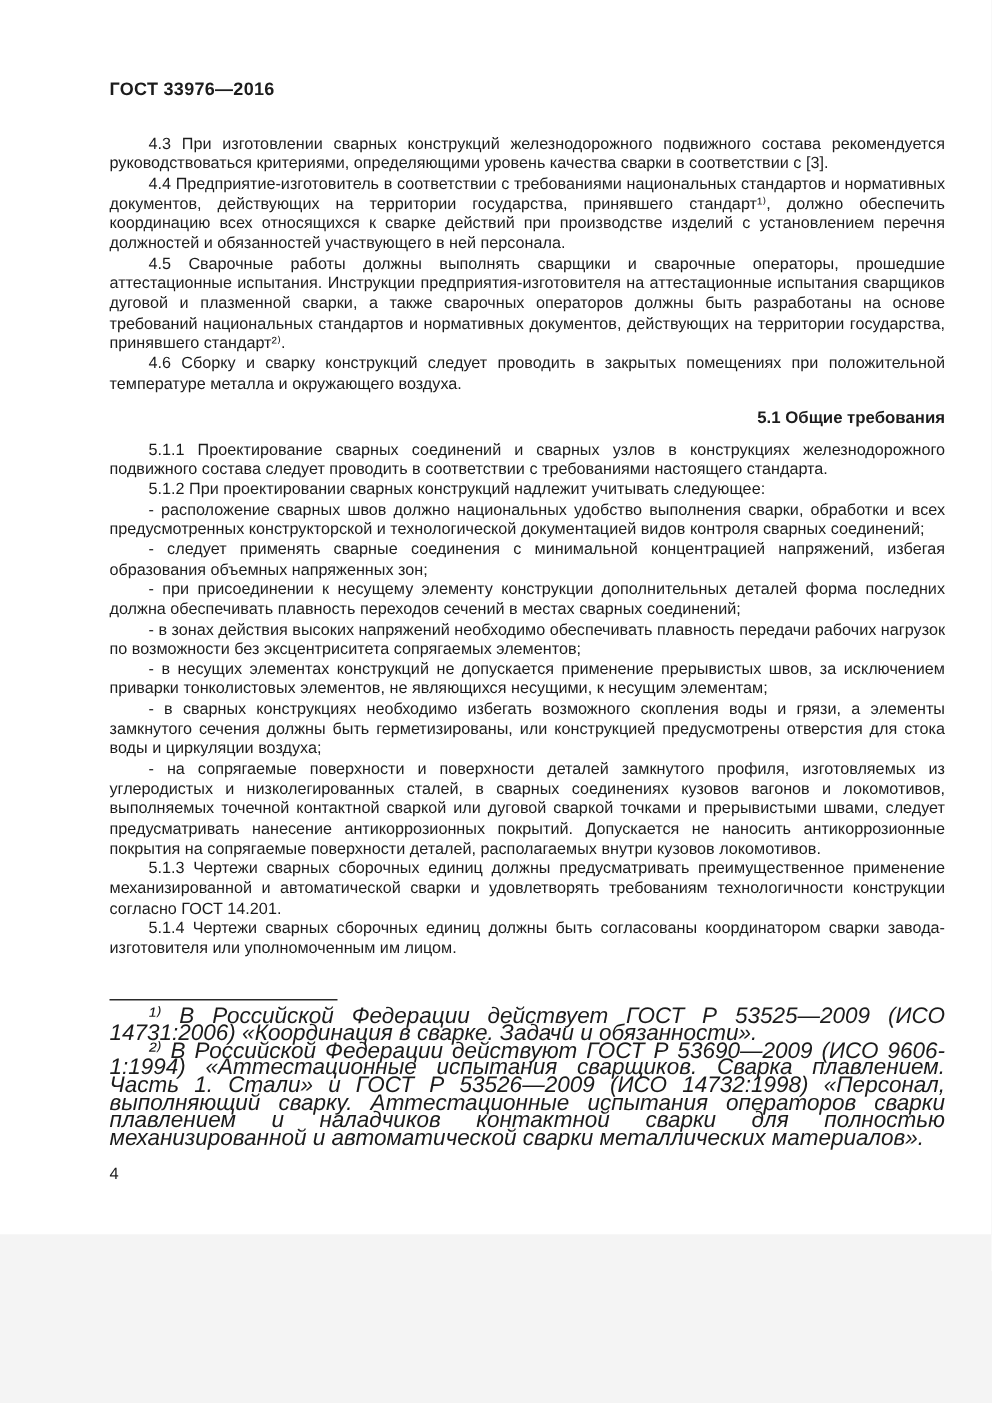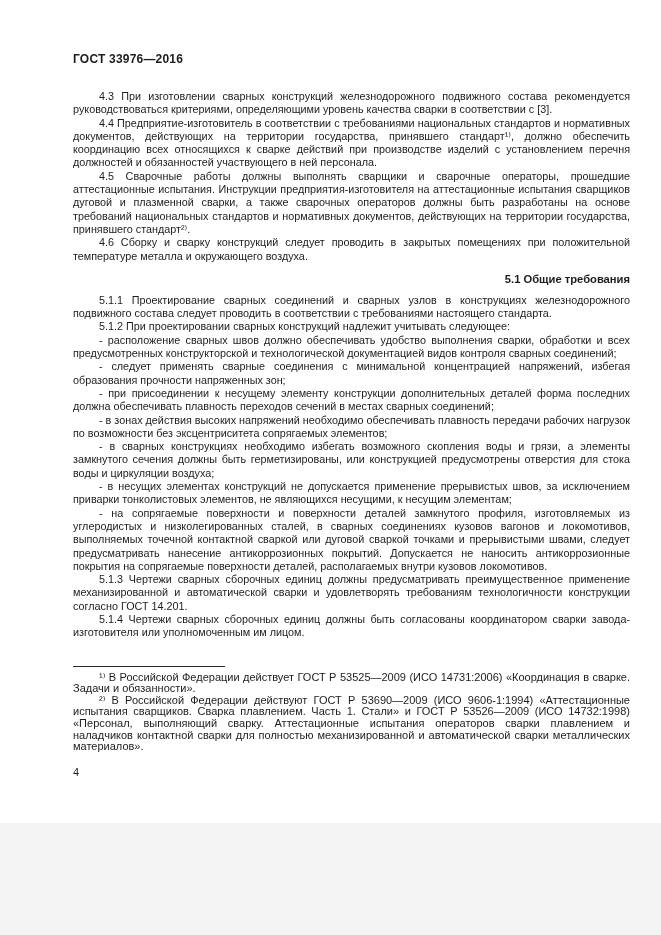--- a/index.html
+++ b/index.html
@@ -51,25 +51,26 @@
   .footnotes {
     margin-top: 26px;
   }
   .footnote-rule {
     width: 152px;
     height: 0;
     border-top: 1px solid #2a2a2a;
     margin: 0 0 5px 0;
   }
   .footnote {
-    font-size: 11px;
+    font-size: 15px;
     line-height: 11.6px;
     text-align: justify;
     text-indent: 26px;
     margin: 0;
+    font-style: italic;
   }
   .page-number {
     font-size: 11px;
     margin-top: 13px;
   }
 </style>
 </head>
 <body>
 
 <div class="page">
@@ -79,26 +80,26 @@
   <main>
     <p class="para">4.3 При изготовлении сварных конструкций железнодорожного подвижного состава рекомендуется руководствоваться критериями, определяющими уровень качества сварки в соответствии с [3].</p>
     <p class="para">4.4 Предприятие-изготовитель в соответствии с требованиями национальных стандартов и нормативных документов, действующих на территории государства, принявшего стандарт¹⁾, должно обеспечить координацию всех относящихся к сварке действий при производстве изделий с установлением перечня должностей и обязанностей участвующего в ней персонала.</p>
     <p class="para">4.5 Сварочные работы должны выполнять сварщики и сварочные операторы, прошедшие аттестационные испытания. Инструкции предприятия-изготовителя на аттестационные испытания сварщиков дуговой и плазменной сварки, а также сварочных операторов должны быть разработаны на основе требований национальных стандартов и нормативных документов, действующих на территории государства, принявшего стандарт²⁾.</p>
     <p class="para">4.6 Сборку и сварку конструкций следует проводить в закрытых помещениях при положительной температуре металла и окружающего воздуха.</p>
 
     <h3 class="subsection-heading">5.1 Общие требования</h3>
 
     <p class="para">5.1.1 Проектирование сварных соединений и сварных узлов в конструкциях железнодорожного подвижного состава следует проводить в соответствии с требованиями настоящего стандарта.</p>
     <p class="para">5.1.2 При проектировании сварных конструкций надлежит учитывать следующее:</p>
-    <p class="para">- расположение сварных швов должно обеспечивать удобство выполнения сварки, обработки и всех предусмотренных конструкторской и технологической документацией видов контроля сварных соединений;</p>
-    <p class="para">- следует применять сварные соединения с минимальной концентрацией напряжений, избегая образования прочности напряженных зон;</p>
+    <p class="para">- расположение сварных швов должно национальных удобство выполнения сварки, обработки и всех предусмотренных конструкторской и технологической документацией видов контроля сварных соединений;</p>
+    <p class="para">- следует применять сварные соединения с минимальной концентрацией напряжений, избегая образования объемных напряженных зон;</p>
     <p class="para">- при присоединении к несущему элементу конструкции дополнительных деталей форма последних должна обеспечивать плавность переходов сечений в местах сварных соединений;</p>
     <p class="para">- в зонах действия высоких напряжений необходимо обеспечивать плавность передачи рабочих нагрузок по возможности без эксцентриситета сопрягаемых элементов;</p>
+    <p class="para">- в несущих элементах конструкций не допускается применение прерывистых швов, за исключением приварки тонколистовых элементов, не являющихся несущими, к несущим элементам;</p>
     <p class="para">- в сварных конструкциях необходимо избегать возможного скопления воды и грязи, а элементы замкнутого сечения должны быть герметизированы, или конструкцией предусмотрены отверстия для стока воды и циркуляции воздуха;</p>
-    <p class="para">- в несущих элементах конструкций не допускается применение прерывистых швов, за исключением приварки тонколистовых элементов, не являющихся несущими, к несущим элементам;</p>
     <p class="para">- на сопрягаемые поверхности и поверхности деталей замкнутого профиля, изготовляемых из углеродистых и низколегированных сталей, в сварных соединениях кузовов вагонов и локомотивов, выполняемых точечной контактной сваркой или дуговой сваркой точками и прерывистыми швами, следует предусматривать нанесение антикоррозионных покрытий. Допускается не наносить антикоррозионные покрытия на сопрягаемые поверхности деталей, располагаемых внутри кузовов локомотивов.</p>
     <p class="para">5.1.3 Чертежи сварных сборочных единиц должны предусматривать преимущественное применение механизированной и автоматической сварки и удовлетворять требованиям технологичности конструкции согласно ГОСТ 14.201.</p>
     <p class="para">5.1.4 Чертежи сварных сборочных единиц должны быть согласованы координатором сварки завода-изготовителя или уполномоченным им лицом.</p>
   </main>
 
   <footer class="footnotes">
     <div class="footnote-rule"></div>
     <p class="footnote">¹⁾ В Российской Федерации действует ГОСТ Р 53525—2009 (ИСО 14731:2006) «Координация в сварке. Задачи и обязанности».</p>
     <p class="footnote">²⁾ В Российской Федерации действуют ГОСТ Р 53690—2009 (ИСО 9606-1:1994) «Аттестационные испытания сварщиков. Сварка плавлением. Часть 1. Стали» и ГОСТ Р 53526—2009 (ИСО 14732:1998) «Персонал, выполняющий сварку. Аттестационные испытания операторов сварки плавлением и наладчиков контактной сварки для полностью механизированной и автоматической сварки металлических материалов».</p>
   </footer>

